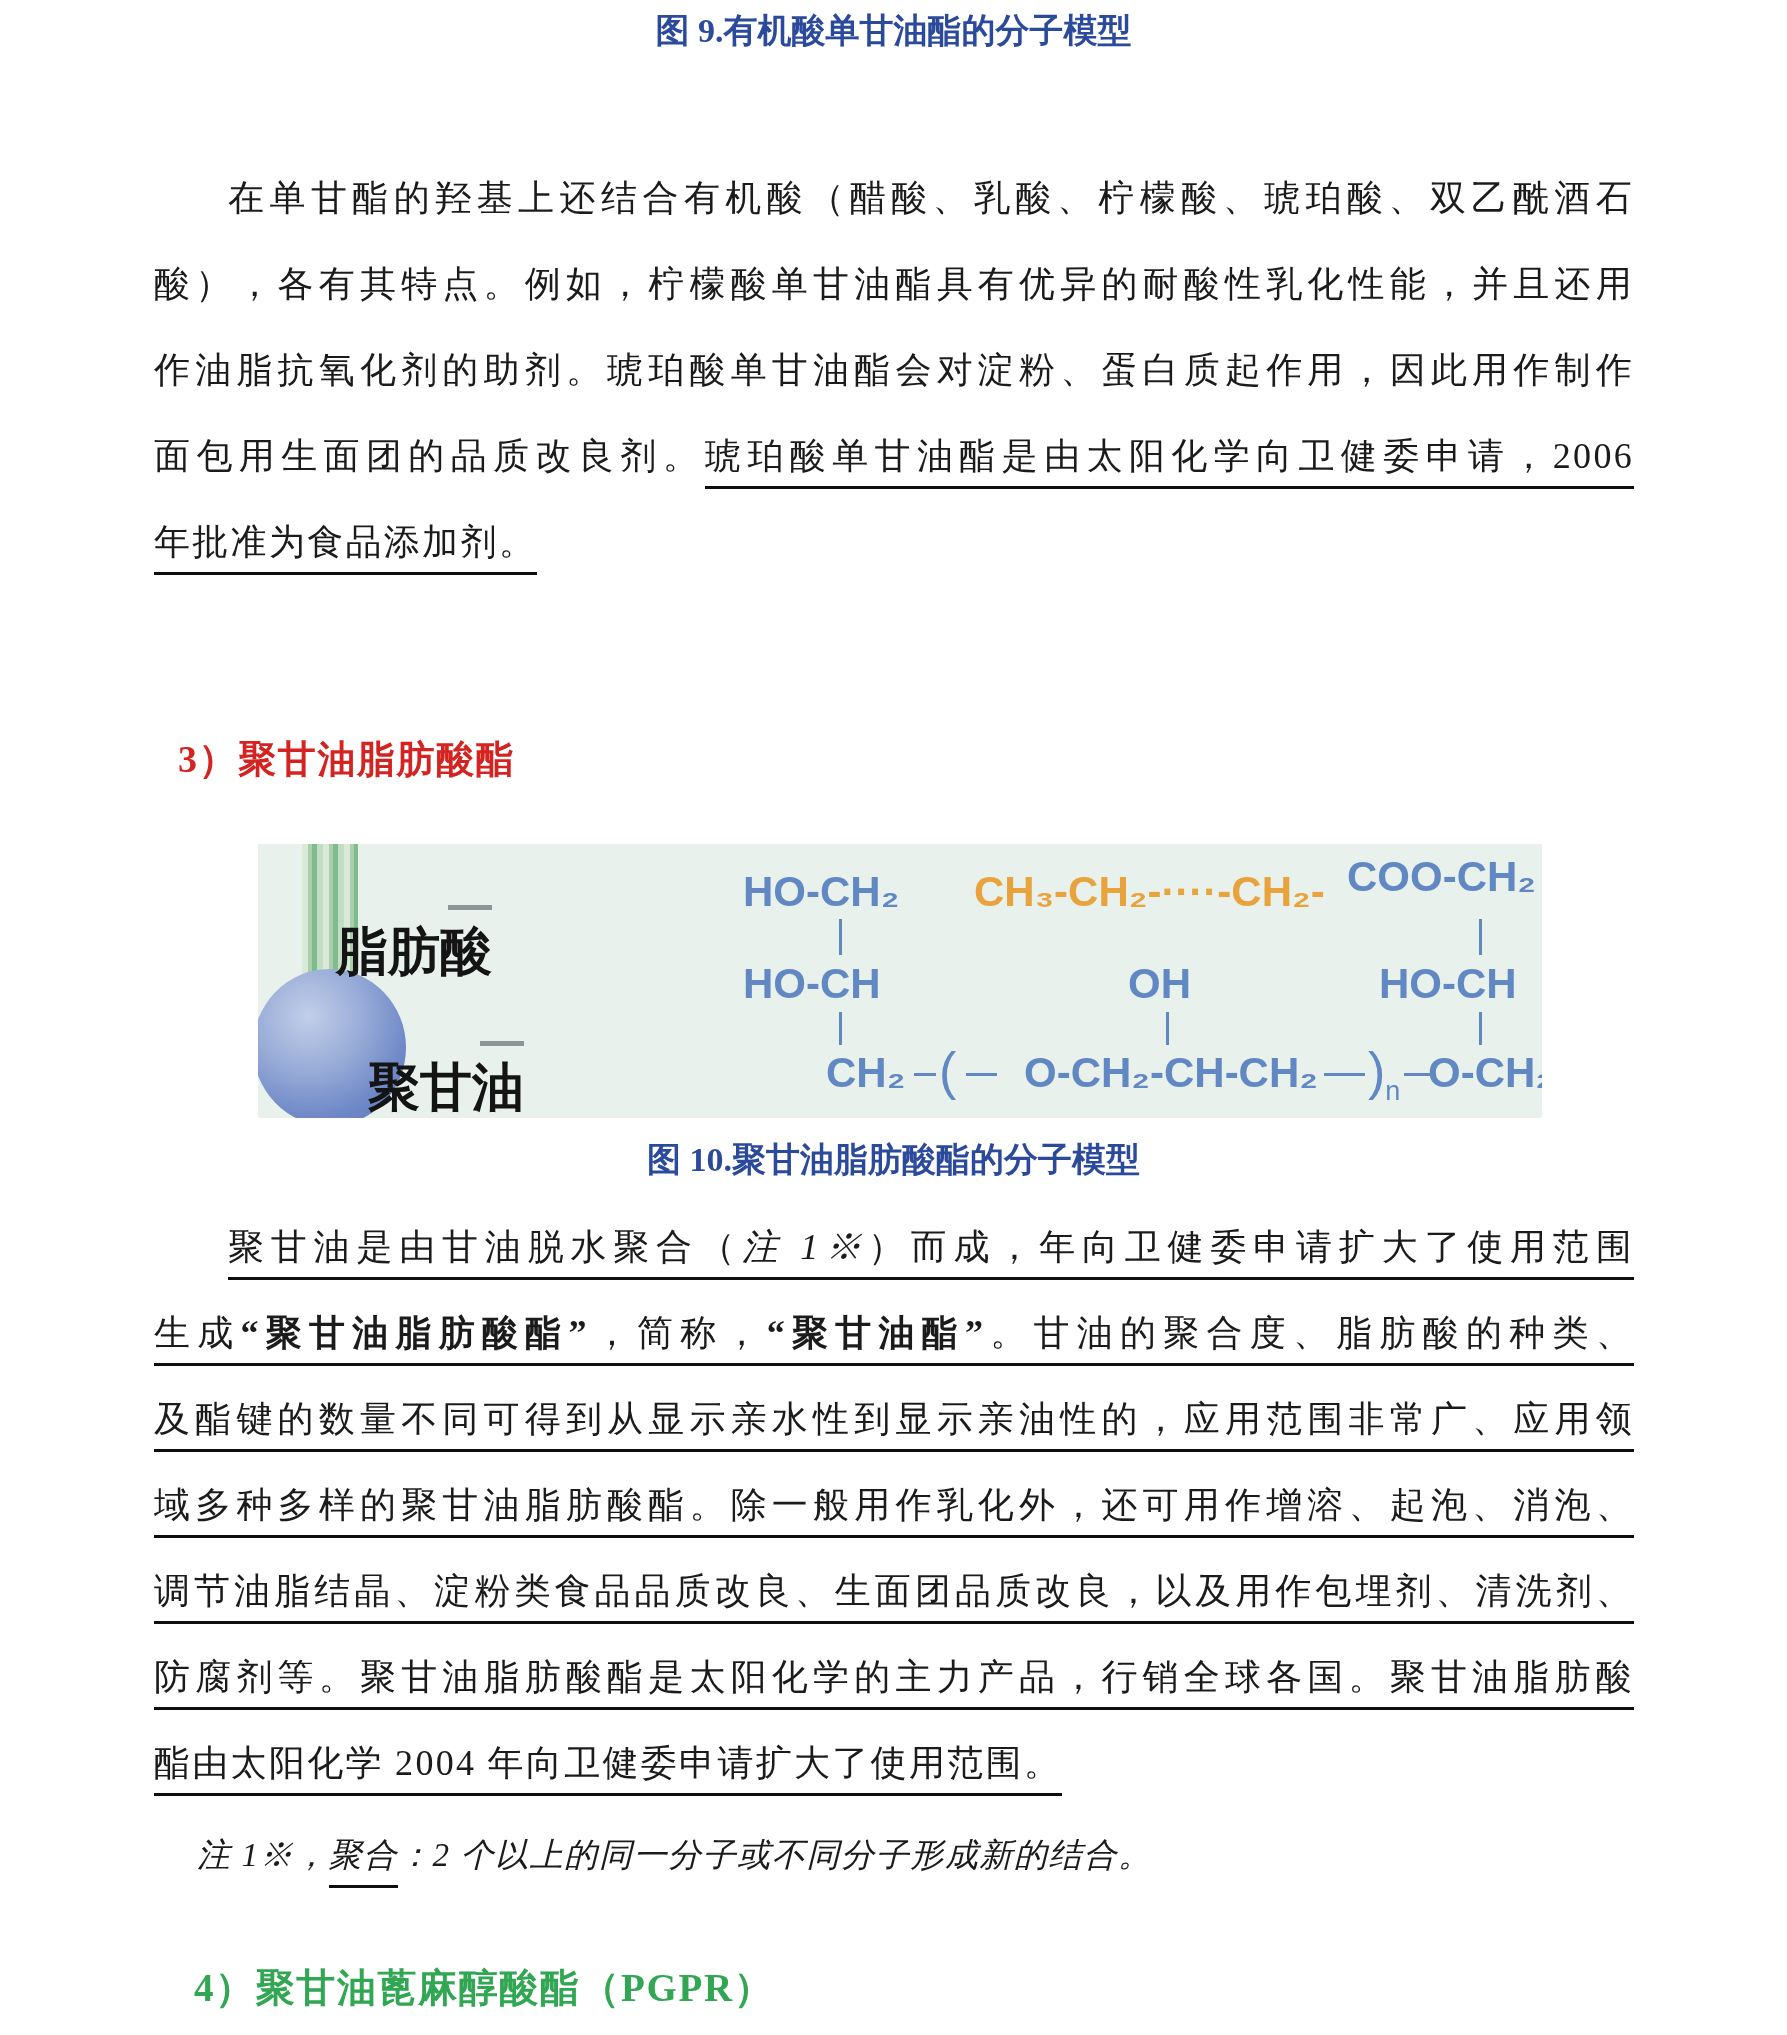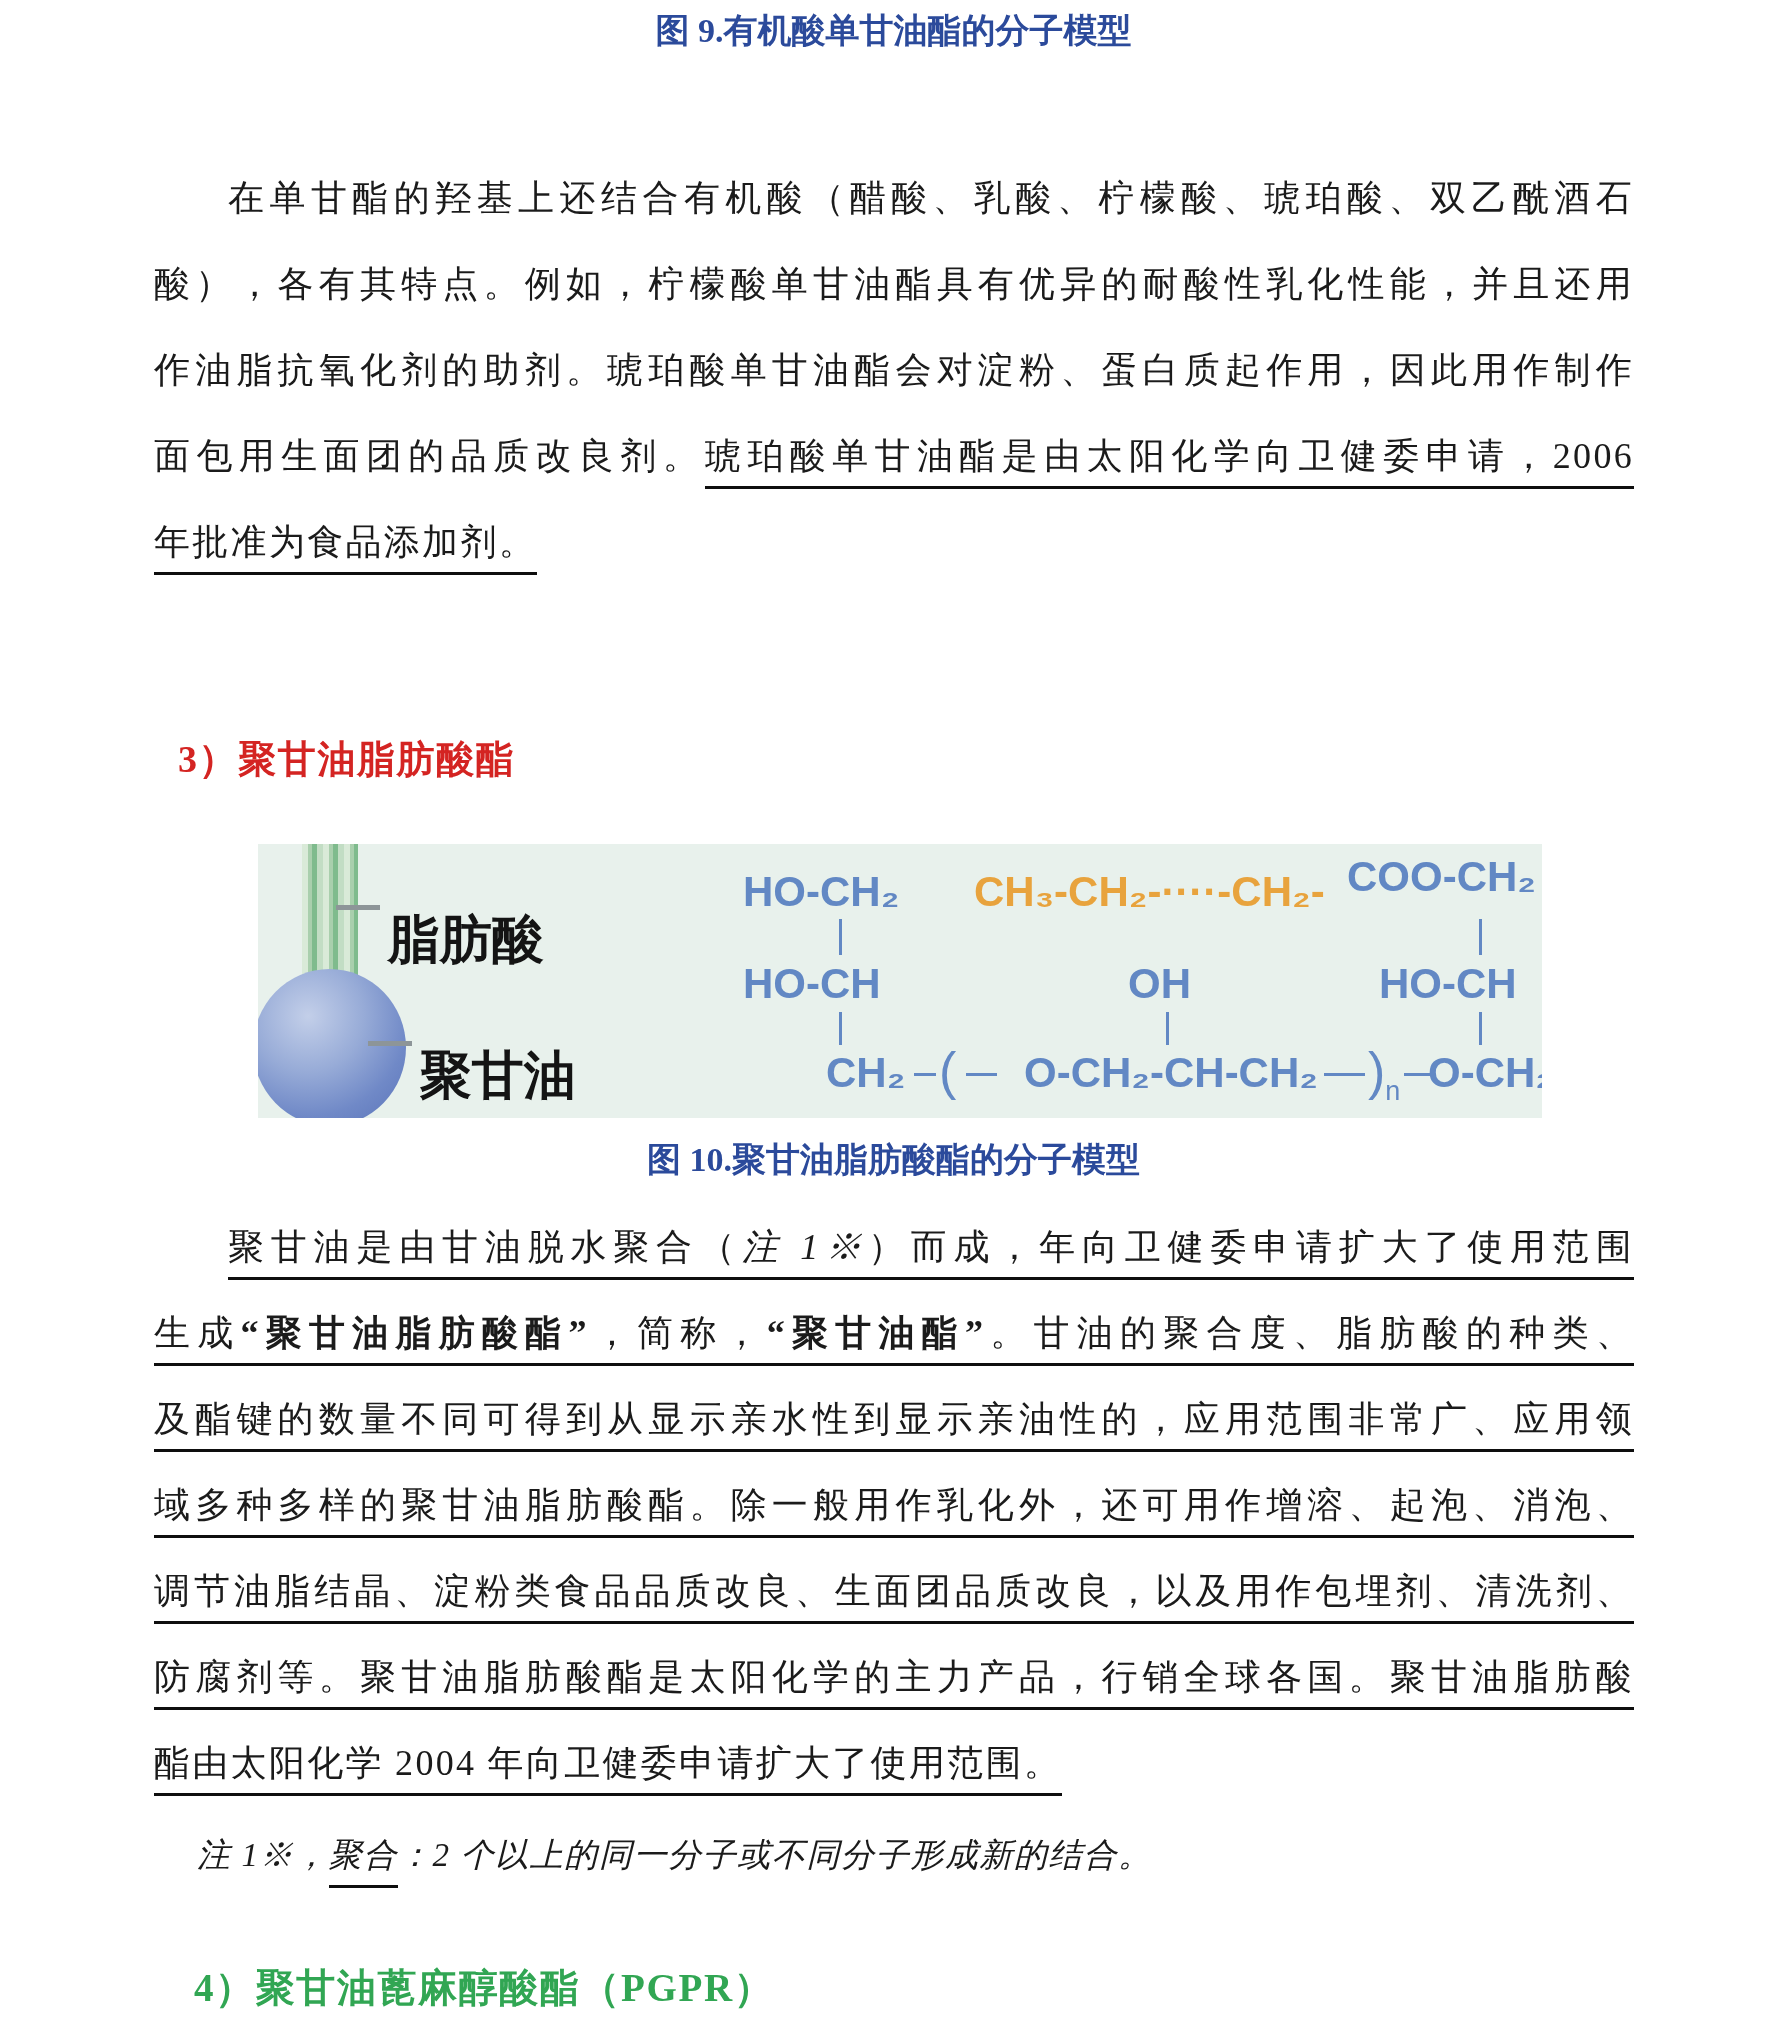--- a/index.html
+++ b/index.html
@@ -56,23 +56,23 @@
   #stripes{
     left:44px;top:0;width:56px;height:133px;
     background:repeating-linear-gradient(90deg,
       #d9ead8 0px,#d9ead8 5.5px,#a9cfad 5.5px,#a9cfad 10.2px,
       #7fbb8d 10.2px,#7fbb8d 15px,#c2ddc4 15px,#c2ddc4 21px);
   }
   #sphere{
     left:-4.7px;top:125px;width:153px;height:157px;border-radius:50%;
     background:radial-gradient(circle at 36% 30%, #c3cfe9 0%, #97abd7 38%, #7089c7 68%, #5872b8 100%);
   }
-  .fig-label{display:flex;align-items:flex-start;gap:7.8px;
+  .fig-label{display:flex;align-items:flex-end;gap:7.8px;
     font-family:"Liberation Sans","DejaVu Sans",sans-serif;
-    font-weight:bold;color:#141414;font-size:52px;}
+    font-weight:bold;color:#141414;font-size:52px;flex-direction:column;}
   .label-dash{width:44px;height:4.7px;background:#8d9598;}
   #fatty-label{left:78px;top:61px;}
   #poly-label{left:110px;top:197px;}
 
   .formula{
     font-family:"Liberation Sans","DejaVu Sans",sans-serif;
     font-weight:600;color:var(--formula_blue,#6288c4);
     font-size:42px;white-space:nowrap;
   }
   .orange{color:var(--chain_orange,#e8a33d);}

